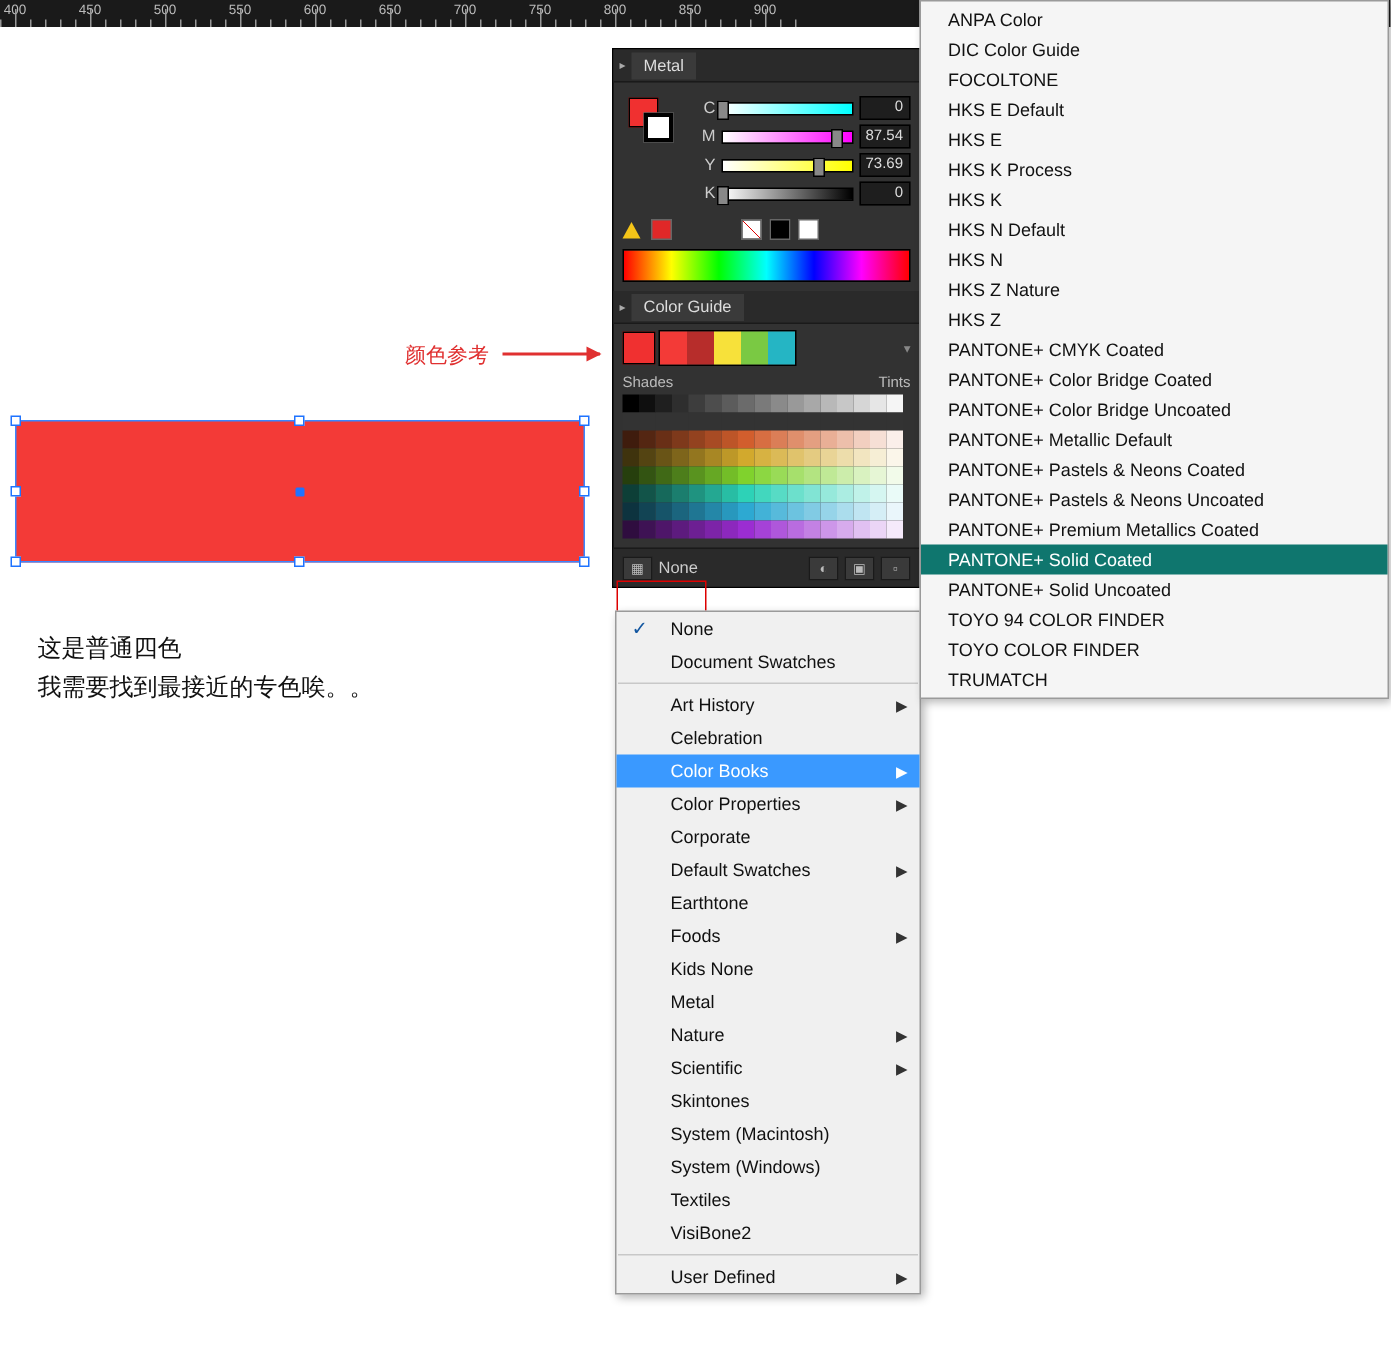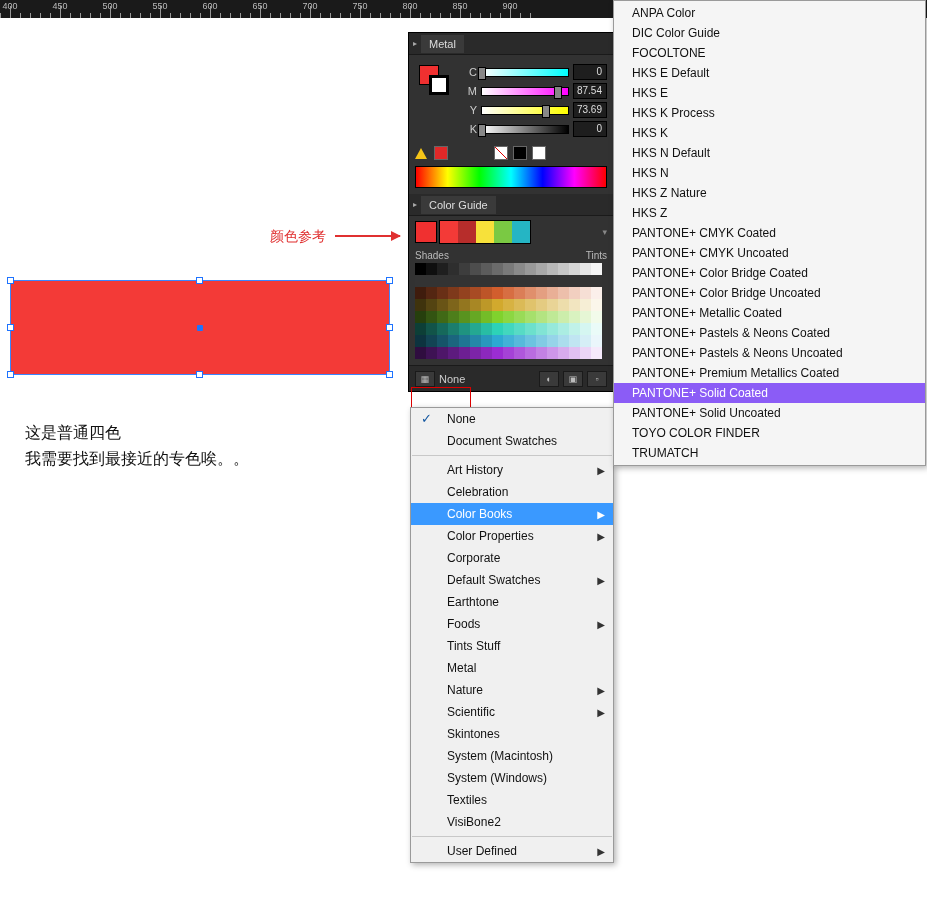--- a/index.html
+++ b/index.html
@@ -66,21 +66,21 @@
 .ctx-item{padding:4px 20px 4px 36px;position:relative;white-space:nowrap}
 .ctx-sep{height:1px;background:#c8c8c8;margin:3px 1px}
 .ctx-item .sub-arrow{position:absolute;right:8px;top:6px;color:#333;font-size:10px}
 .ctx-item.hl{background:#3a99ff;color:#fff}
 .ctx-item.hl .sub-arrow{color:#fff}
 .ctx-item .chk{position:absolute;left:10px;top:3px;color:#1256a0;font-size:13px}
 
 
 .submenu{position:absolute;left:613px;top:0;width:313px;background:#f5f5f5;border:1px solid #9a9a9a;color:#111;font-size:12px;box-shadow:2px 2px 6px rgba(0,0,0,.3);padding:2px 0}
 .submenu .sitem{padding:3px 18px;white-space:nowrap}
-.submenu .sitem.hl{background:#8b5cf6;color:#fff}
+.submenu .sitem.hl{background:#0f766e;color:#fff}
 
 </style>
 </head>
 <body>
 
 <div class="ruler" id="ruler">
     <div class="ruler-tick" style="left: 0px;"></div>
     <div class="ruler-label" style="left: 10px;">400</div>
     <div class="ruler-tick ruler-major" style="left: 10px;"></div>
     <div class="ruler-tick" style="left: 20px;"></div>
@@ -426,21 +426,21 @@
     <div class="ctx-item">Document Swatches</div>
     <div class="ctx-sep"></div>
     <div class="ctx-item">Art History<span class="sub-arrow">▶</span></div>
     <div class="ctx-item">Celebration</div>
     <div class="ctx-item hl">Color Books<span class="sub-arrow">▶</span></div>
     <div class="ctx-item">Color Properties<span class="sub-arrow">▶</span></div>
     <div class="ctx-item">Corporate</div>
     <div class="ctx-item">Default Swatches<span class="sub-arrow">▶</span></div>
     <div class="ctx-item">Earthtone</div>
     <div class="ctx-item">Foods<span class="sub-arrow">▶</span></div>
-    <div class="ctx-item">Tints Stuff</div>
+    <div class="ctx-item">Kids None</div>
     <div class="ctx-item">Metal</div>
     <div class="ctx-item">Nature<span class="sub-arrow">▶</span></div>
     <div class="ctx-item">Scientific<span class="sub-arrow">▶</span></div>
     <div class="ctx-item">Skintones</div>
     <div class="ctx-item">System (Macintosh)</div>
     <div class="ctx-item">System (Windows)</div>
     <div class="ctx-item">Textiles</div>
     <div class="ctx-item">VisiBone2</div>
     <div class="ctx-sep"></div>
     <div class="ctx-item">User Defined<span class="sub-arrow">▶</span></div>
@@ -452,24 +452,24 @@
     <div class="sitem">FOCOLTONE</div>
     <div class="sitem">HKS E Default</div>
     <div class="sitem">HKS E</div>
     <div class="sitem">HKS K Process</div>
     <div class="sitem">HKS K</div>
     <div class="sitem">HKS N Default</div>
     <div class="sitem">HKS N</div>
     <div class="sitem">HKS Z Nature</div>
     <div class="sitem">HKS Z</div>
     <div class="sitem">PANTONE+ CMYK Coated</div>
-    <div class="sitem">PANTONE+ CMYK Uncoated</div>
     <div class="sitem">PANTONE+ Color Bridge Coated</div>
     <div class="sitem">PANTONE+ Color Bridge Uncoated</div>
-    <div class="sitem">PANTONE+ Metallic Coated</div>
+    <div class="sitem">PANTONE+ Metallic Default</div>
     <div class="sitem">PANTONE+ Pastels &amp; Neons Coated</div>
     <div class="sitem">PANTONE+ Pastels &amp; Neons Uncoated</div>
     <div class="sitem">PANTONE+ Premium Metallics Coated</div>
     <div class="sitem hl">PANTONE+ Solid Coated</div>
     <div class="sitem">PANTONE+ Solid Uncoated</div>
+    <div class="sitem">TOYO 94 COLOR FINDER</div>
     <div class="sitem">TOYO COLOR FINDER</div>
     <div class="sitem">TRUMATCH</div>
   </div>
 
 </body></html>

